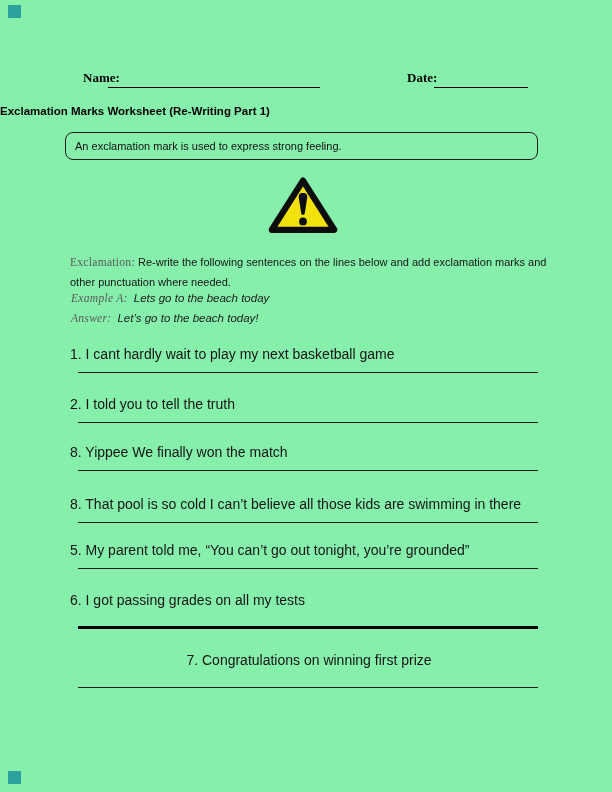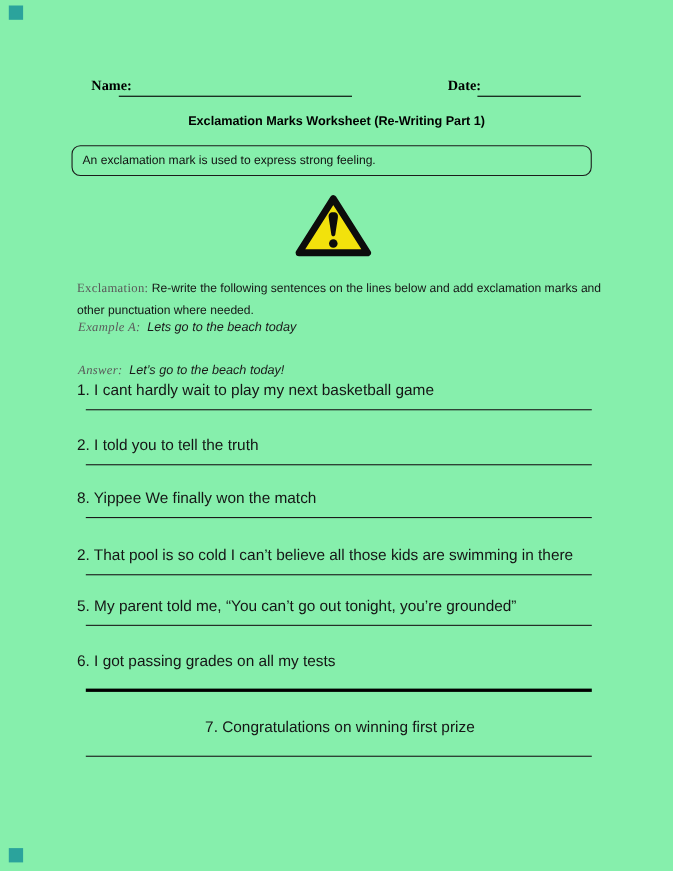--- a/index.html
+++ b/index.html
@@ -21,21 +21,21 @@
     font-weight:bold;font-size:13px;color:#000;
   }
   .hdr-label.name{left:83px;}
   .hdr-label.date{left:407px;}
   .hdr-line{position:absolute;border-bottom:1.6px solid #000;height:16px;top:71px;}
   .hdr-line.name-line{left:108px;width:212px;}
   .hdr-line.date-line{left:434px;width:94px;}
 
   .title{
     position:absolute;top:105px;left:0;width:612px;
-    text-align:center;font-weight:bold;font-size:11.5px;color:#000;
+    font-weight:bold;font-size:11.5px;color:#000;
   }
 
   .rulebox{
     position:absolute;left:65px;top:132px;width:462px;height:26px;
     border:1.6px solid #1b1b1b;border-radius:8px;
     display:flex;align-items:center;padding-left:9px;
     font-size:11px;color:#111;
   }
 
   .warning{position:absolute;left:268px;top:175px;width:70px;height:61px;}
@@ -45,21 +45,21 @@
     font-size:11px;line-height:19.5px;color:#151515;
   }
   .gray-label{
     font-family:"Liberation Serif", serif;
     color:#5a5a5a;font-size:11.5px;letter-spacing:0.3px;
   }
   .gray-label.it{font-style:italic;}
 
   .example-row{position:absolute;left:71px;font-size:11px;}
   .example-row.ex{top:292px;}
-  .example-row.ans{top:312px;margin-top:19px;}
+  .example-row.ans{top:312px;}
   .example-row .sent{font-style:italic;color:#1a1a1a;margin-left:6px;font-size:11.5px;}
 
   .items{position:absolute;left:70px;top:0;width:478px;}
   .item{position:absolute;left:0;width:478px;}
   .item:nth-of-type(1){top:347px;}
   .item:nth-of-type(2){top:397px;}
   .item:nth-of-type(3){top:445px;}
   .item:nth-of-type(4){top:497px;}
   .item:nth-of-type(5){top:543px;}
   .item:nth-of-type(6){top:593px;}
@@ -119,21 +119,21 @@
       <div class="sentence">2. I told you to tell the truth</div>
       <div class="answer-line"></div>
     </div>
 
     <div class="item">
       <div class="sentence">8. Yippee We finally won the match</div>
       <div class="answer-line"></div>
     </div>
 
     <div class="item">
-      <div class="sentence">2. That pool is so cold I can’t believe all those kids are swimming in there</div>
+      <div class="sentence">8. That pool is so cold I can’t believe all those kids are swimming in there</div>
       <div class="answer-line"></div>
     </div>
 
     <div class="item">
       <div class="sentence">5. My parent told me, “You can’t go out tonight, you’re grounded”</div>
       <div class="answer-line"></div>
     </div>
 
     <div class="item">
       <div class="sentence">6. I got passing grades on all my tests</div>

